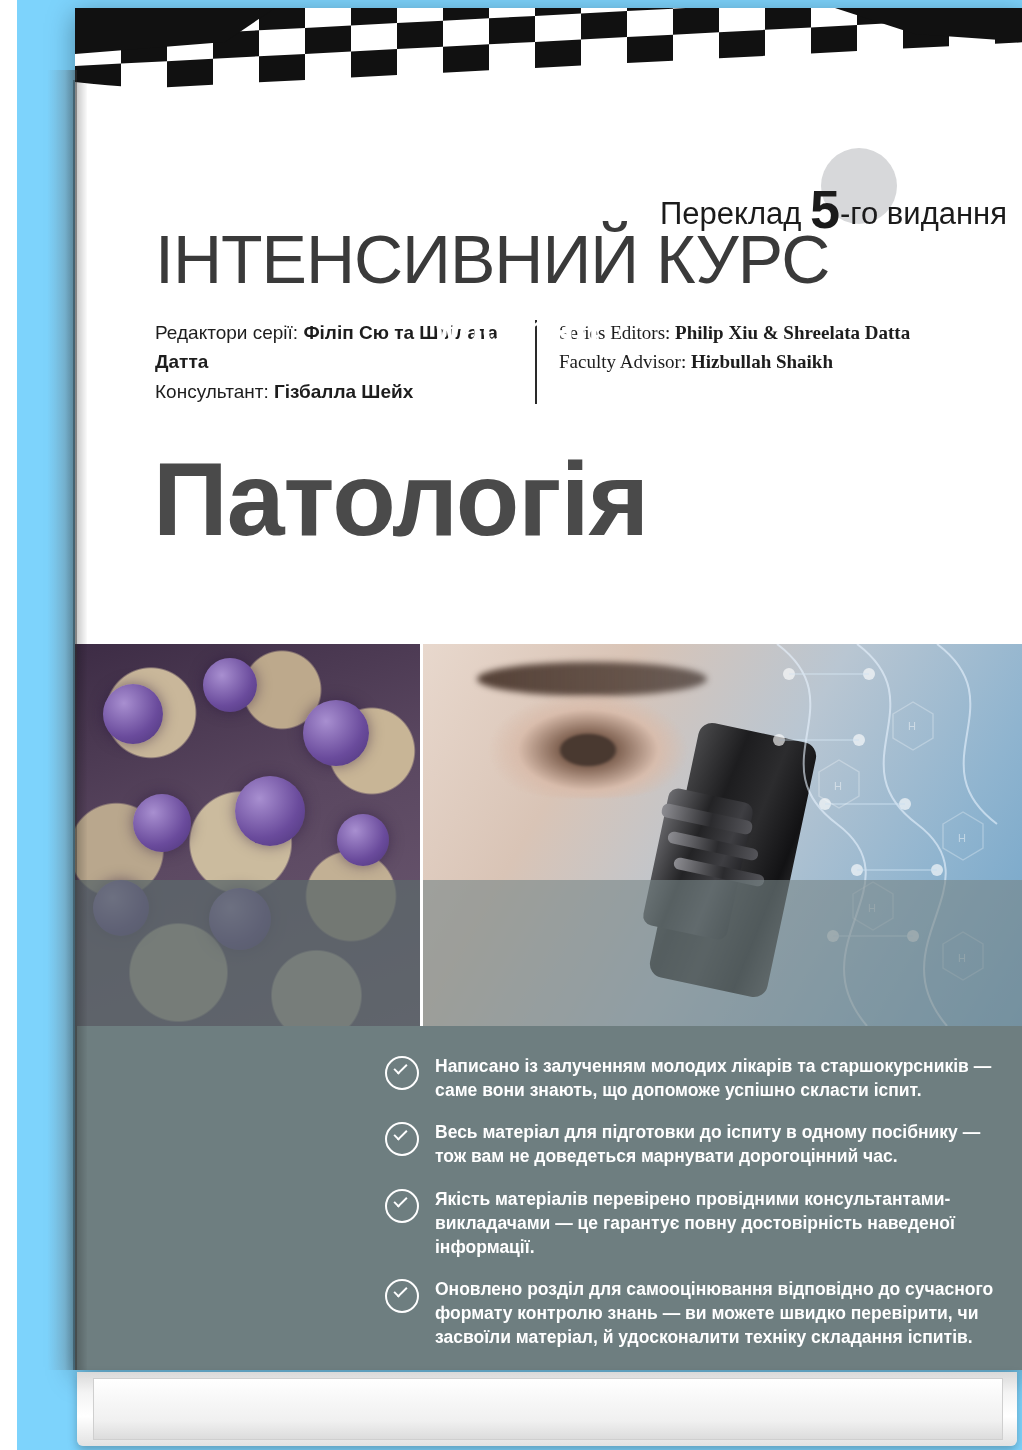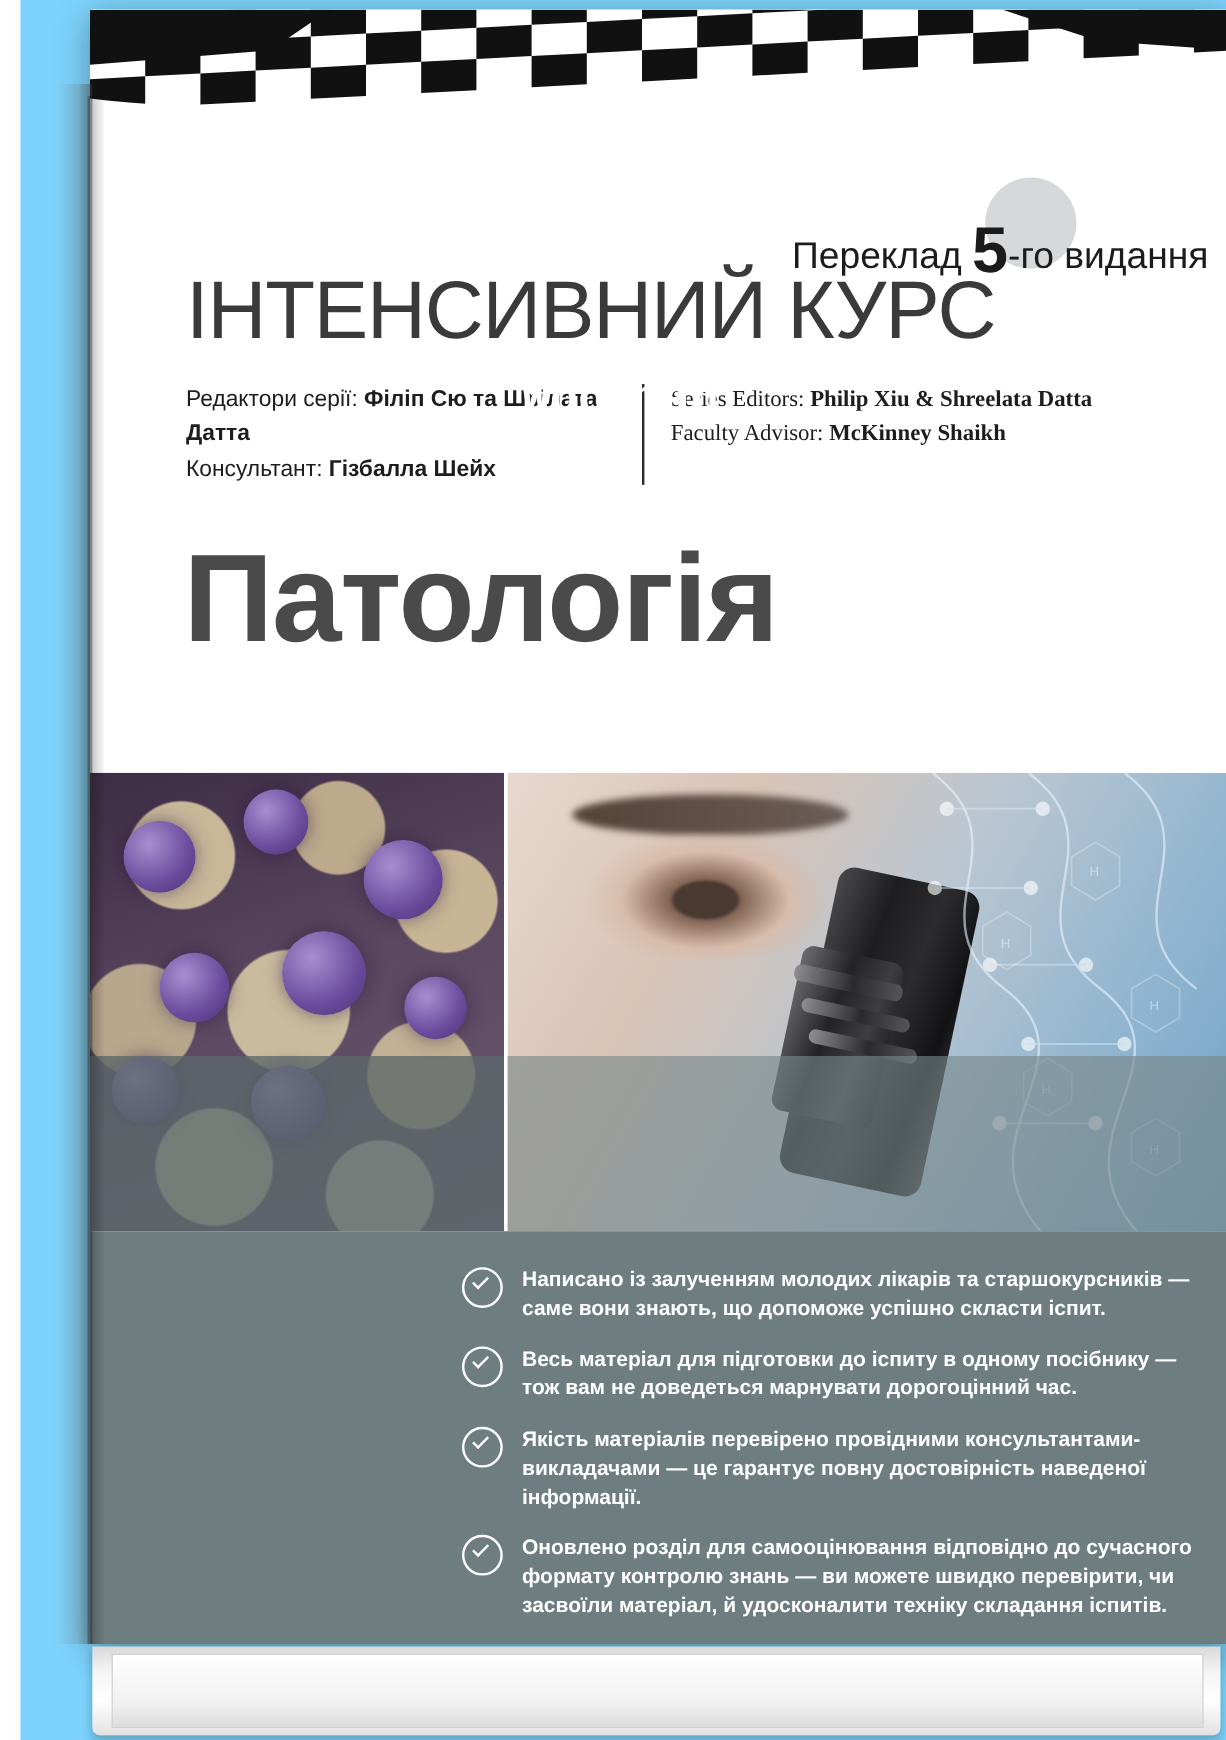--- a/index.html
+++ b/index.html
@@ -434,21 +434,21 @@
         </div>
       </div>
       <div class="divider"></div>
       <div class="col-right">
         <div>
           <span>Series Editors:</span>
           <b>Philip Xiu &amp; Shreelata Datta</b>
         </div>
         <div>
           <span>Faculty Advisor:</span>
-          <b>McKinney Shaikh</b>
+          <b>Hizbullah Shaikh</b>
         </div>
       </div>
     </div>
 
     <div class="main-title">Патологія</div>
 
     <div class="imageband">
 
       <div class="img-left">
         <div class="cells-bg"></div>

